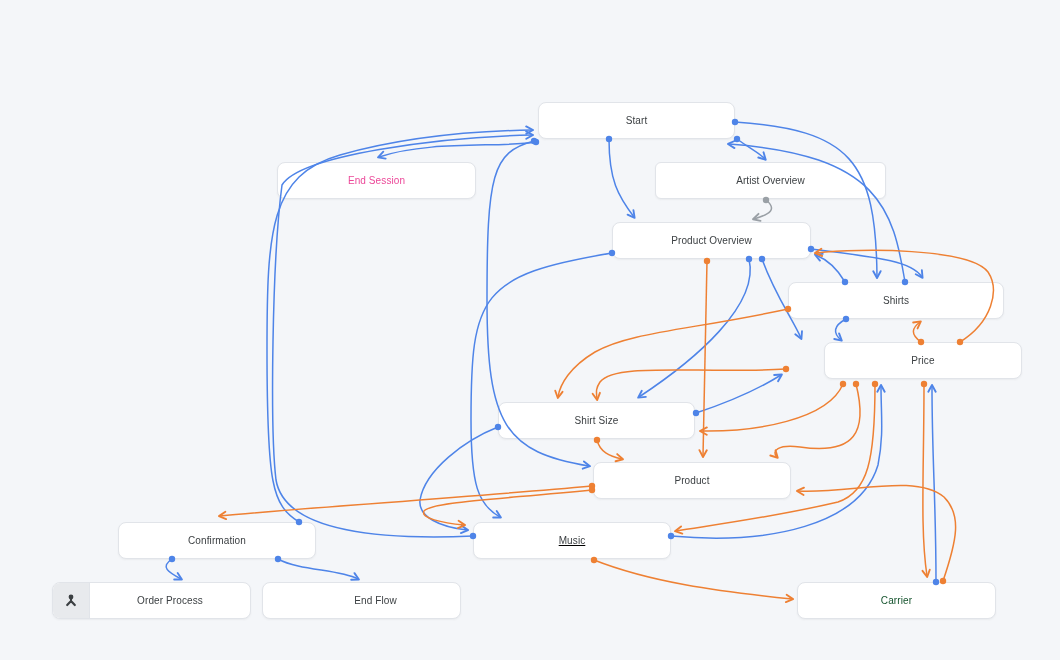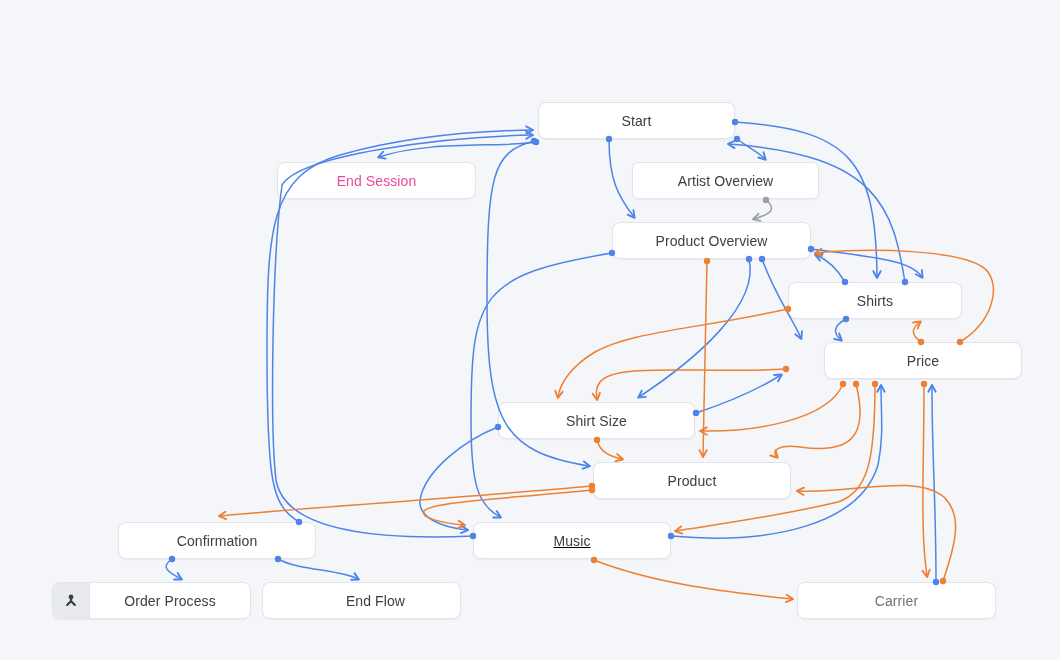--- a/index.html
+++ b/index.html
@@ -23,21 +23,21 @@
     border:1px solid #e1e4e9;
     border-radius:8px;
     box-sizing:border-box;
     display:flex;align-items:stretch;
     box-shadow:0 1px 2px rgba(60,64,67,.06);
     cursor:pointer;
   }
   .node .label{
     flex:1;
     display:flex;align-items:center;justify-content:center;
-    font-size:14px;color:#3c4043;
+    font-size:10px;color:#3c4043;
     white-space:nowrap;
     letter-spacing:.1px;
   }
   .node .icon-block{
     width:36px;
     background:#e8eaed;
     border-right:1px solid #e1e4e9;
     border-radius:7px 0 0 7px;
     display:flex;align-items:center;justify-content:center;
   }
@@ -131,27 +131,27 @@
         <circle cx="766" cy="200" r="3.2" fill="#9aa0a6"></circle>
       </g>
   </svg>
   <div id="node-layer">
       <div class="node" style="left: 538px; top: 102px; width: 197px; height: 37px;">
         <span class="label" style="color: rgb(60, 64, 67);">Start</span>
       </div>
       <div class="node" style="left: 277px; top: 162px; width: 199px; height: 37px;">
         <span class="label" style="color: #ec4899;">End Session</span>
       </div>
-      <div class="node" style="left: 632px; top: 162px; width: 187px; height: 37px; border-radius: 6px;">
+      <div class="node" style="left: 655px; top: 162px; width: 231px; height: 37px; border-radius: 6px;">
         <span class="label" style="color: rgb(60, 64, 67);">Artist Overview</span>
       </div>
       <div class="node" style="left: 612px; top: 222px; width: 199px; height: 37px; justify-content: center;">
         <span class="label" style="color: rgb(60, 64, 67);">Product Overview</span>
       </div>
-      <div class="node" style="left: 788px; top: 282px; width: 174px; height: 37px;">
+      <div class="node" style="left: 788px; top: 282px; width: 216px; height: 37px;">
         <span class="label" style="color: rgb(60, 64, 67);">Shirts</span>
       </div>
       <div class="node" style="left: 788px; top: 342px; width: 198px; height: 37px; margin-left: 36px;">
         <span class="label" style="color: rgb(60, 64, 67);">Price</span>
       </div>
       <div class="node" style="left: 498px; top: 402px; width: 197px; height: 37px;">
         <span class="label" style="color: rgb(60, 64, 67);">Shirt Size</span>
       </div>
       <div class="node" style="left: 593px; top: 462px; width: 198px; height: 37px;">
         <span class="label" style="color: rgb(60, 64, 67);">Product</span>
@@ -168,16 +168,16 @@
             <circle cx="8" cy="4" r="2.4" fill="#3c4043"></circle>
             <path d="M8 5.5 L8 8 M8 8 L4.2 12 M8 8 L11.8 12" stroke="#3c4043" stroke-width="2.2" stroke-linecap="round" fill="none"></path>
           </svg>
         </span>
         <span class="label" style="color: rgb(60, 64, 67);">Order Process</span>
       </div>
       <div class="node" style="left: 262px; top: 582px; width: 199px; height: 37px; padding-left: 28px;">
         <span class="label" style="color: rgb(60, 64, 67);">End Flow</span>
       </div>
       <div class="node" style="left: 797px; top: 582px; width: 199px; height: 37px;">
-        <span class="label" style="color: #737373; text-align: center;">Carrier</span>
+        <span class="label" style="color: #14532d; text-align: center;">Carrier</span>
       </div>
     </div>
 </div>
 
 </body></html>

